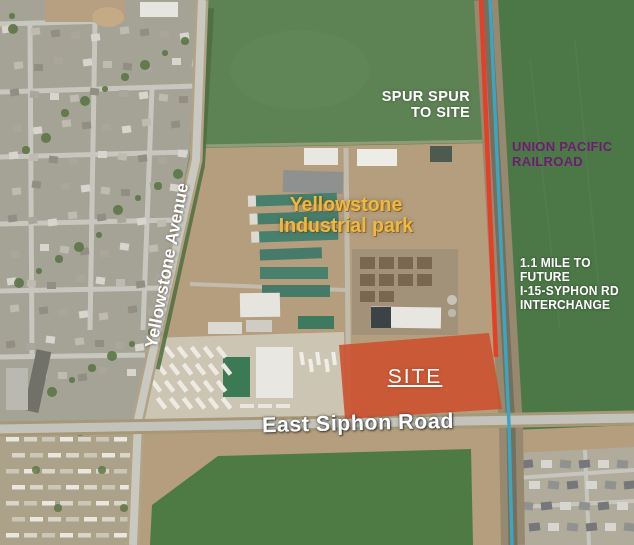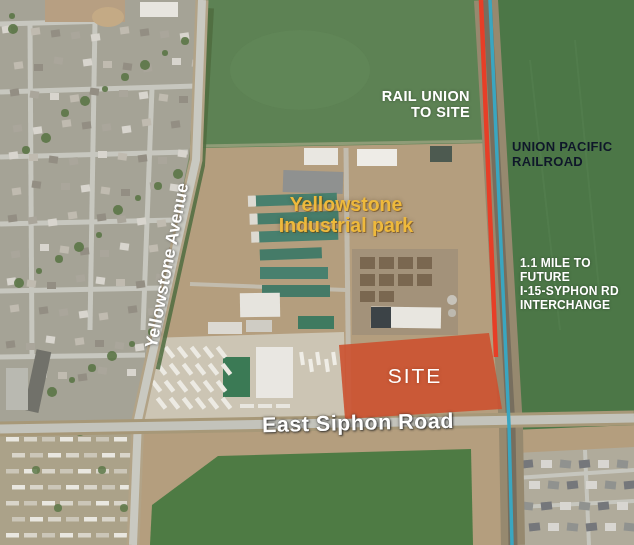--- a/index.html
+++ b/index.html
@@ -27,21 +27,21 @@
     left:255px;top:194px;width:182px;text-align:center;font-size:19.5px;line-height:1.1;
     text-shadow:1px 1px 0 rgba(104,63,7,.55),0 0 4px rgba(60,40,0,.35);
   }
   .lbl-yellowstone-ave{
     left:57px;top:255px;width:220px;text-align:center;font-size:17.5px;
     transform:rotate(-79deg);transform-origin:center;
     text-shadow:0 1px 3px rgba(0,0,0,.55);
   }
   .lbl-site{
     left:379px;top:364px;width:72px;text-align:center;font-size:21px;font-weight:normal;
-    letter-spacing:2px;text-shadow:0 0 3px rgba(120,40,10,.5);
+    letter-spacing:2px;text-shadow:0 0 3px rgba(120,40,10,.5);text-decoration:underline;
   }
   .lbl-east-siphon{
     left:262px;top:411px;font-size:21.5px;letter-spacing:.5px;
     transform:rotate(-1.3deg);
     text-shadow:0 0 3px rgba(40,40,40,.8),1px 1px 2px rgba(30,30,30,.7);
   }
 </style>
 </head>
 <body>
 
@@ -438,24 +438,24 @@
       <path d="M0,429 L634,418" stroke="#a79878" stroke-width="15" fill="none"></path>
       <path d="M0,429 L634,418" stroke="#c3c3bb" stroke-width="9" fill="none"></path>
     </g>
 
     <polygon points="339,345 489,333 502,409 345,419" opacity=".9" fill="#cc5130"></polygon>
 
     <path d="M490,0 L509,425 L512,545" stroke-width="3.5" fill="none" stroke="#3aa6c0"></path>
     <path d="M481,0 L496,357" stroke-width="4.5" fill="none" stroke="#e73e27"></path>
   </svg>
 
-  <div class="map-label lbl-rail-spur" style="color: rgb(255, 255, 255);">RAIL UNION
+  <div class="map-label lbl-rail-spur" style="color: rgb(255, 255, 255);">SPUR SPUR
 TO SITE</div>
 
-  <div class="map-label lbl-union-pacific" style="color: #0f172a;">UNION PACIFIC
+  <div class="map-label lbl-union-pacific" style="color: #701a75;">UNION PACIFIC
 RAILROAD</div>
 
   <div class="map-label lbl-interchange" style="color: rgb(255, 255, 255);">1.1 MILE TO
 FUTURE
 I-15-SYPHON RD
 INTERCHANGE</div>
 
   <div class="map-label lbl-industrial-park" style="color: rgb(238, 185, 60);">Yellowstone
 Industrial park</div>
 

